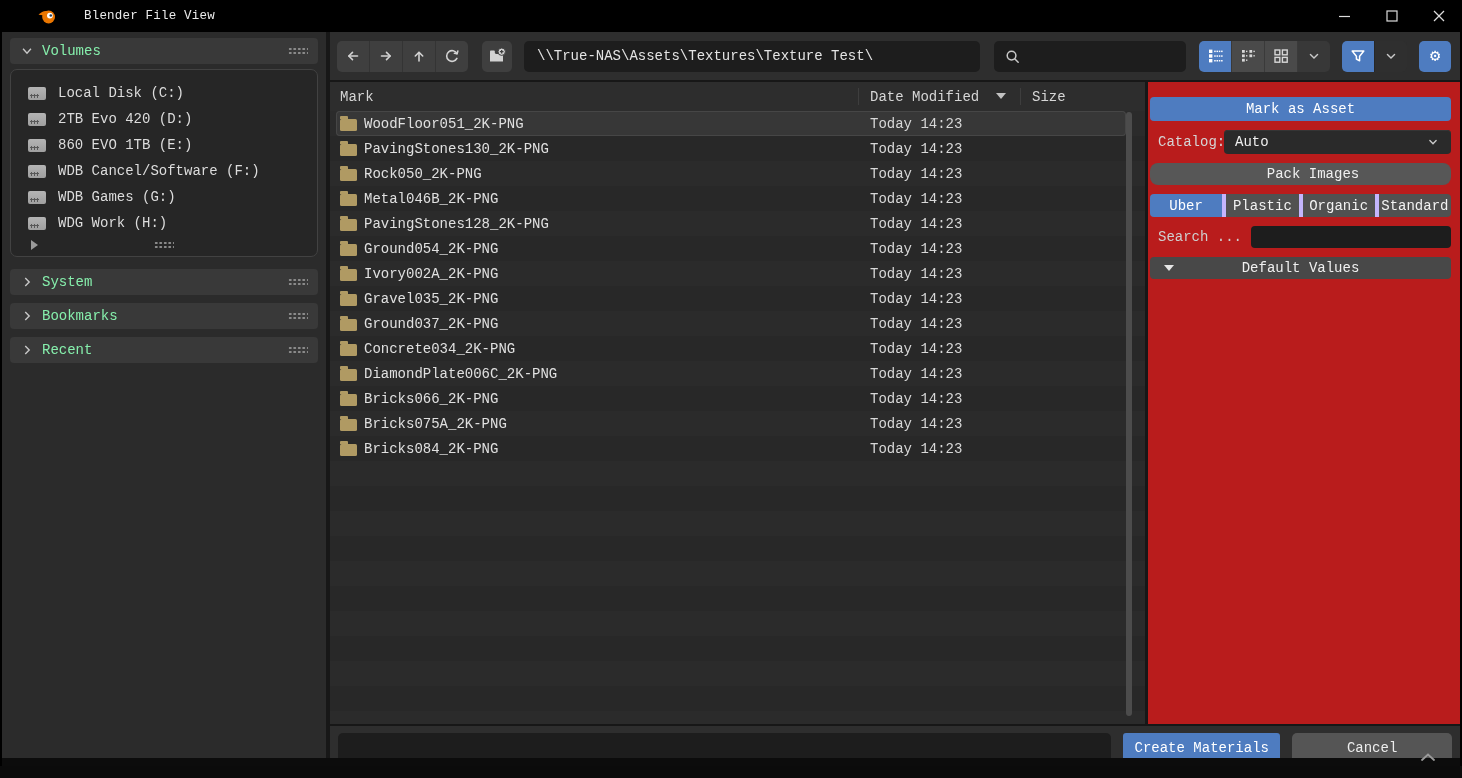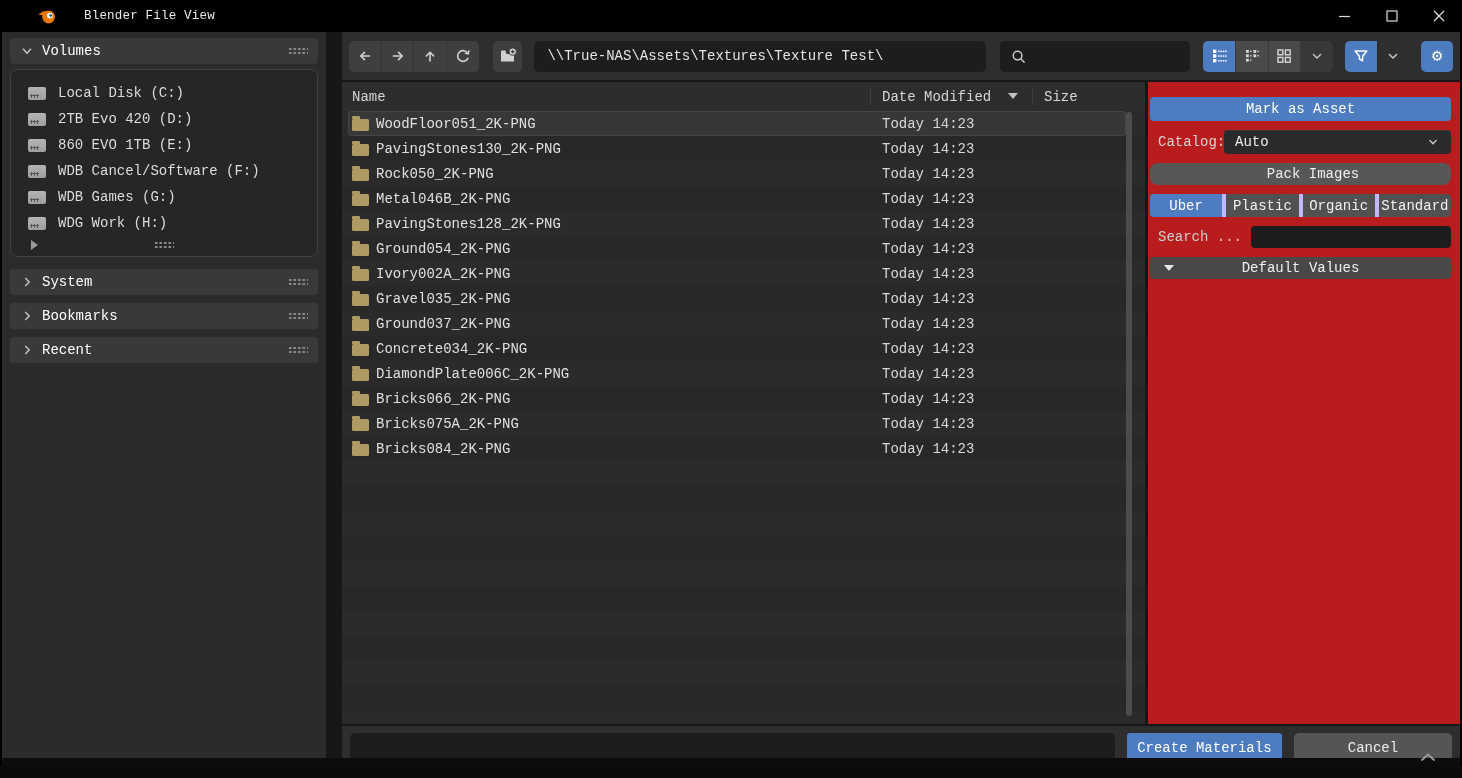--- a/index.html
+++ b/index.html
@@ -13,35 +13,35 @@
   .win-controls{position:absolute;right:0;top:0;height:32px;display:flex;}
   .win-btn{width:47px;height:32px;display:flex;align-items:center;justify-content:center;}
 
   
   .app{position:absolute;top:32px;left:2px;width:1458px;height:738px;background:#171717;display:flex;}
   .bottom-edge{position:absolute;left:2px;bottom:0;width:1458px;height:8px;background:#0c0c0c;}
   .corner-chev{position:absolute;left:1418px;bottom:0px;}
 
   
   .sidebar{width:324px;background:#2b2b2b;box-sizing:border-box;padding:6px 8px;margin-right:4px;}
-  .side-header{height:26px;background:#393939;border-radius:4px;display:flex;align-items:center;padding:0 10px;color:#ffffff;font-size:14px;}
+  .side-header{height:26px;background:#393939;border-radius:4px;display:flex;align-items:center;padding:0 10px;color:#86efac;font-size:14px;}
   .sh-label{margin-left:8px;}
   .grip{margin-left:auto;width:20px;height:8px;background-image:radial-gradient(circle,#8e8e8e 1px,transparent 1.25px);background-size:4.5px 4px;background-position:0 0;}
   .volumes-box{margin-top:5px;border:1px solid #424242;border-radius:7px;background:#262626;padding:10px 0 2px;}
   .vol-item{height:26px;display:flex;align-items:center;padding-left:17px;gap:12px;color:#dcdcdc;font-size:14px;}
   .drive{width:18px;height:13px;border-radius:2px;background:linear-gradient(#b4b4b4,#9f9f9f);position:relative;flex:0 0 auto;}
   .drive::after{content:"";position:absolute;left:2px;bottom:2px;width:9px;height:4px;background-image:radial-gradient(circle,#585858 1px,transparent 1.1px);background-size:3px 3px;}
   .box-footer{height:18px;position:relative;display:flex;align-items:center;padding-left:20px;}
   .tri-right{width:0;height:0;border-top:5px solid transparent;border-bottom:5px solid transparent;border-left:7px solid #9a9a9a;}
   .box-footer .grip{position:absolute;left:50%;transform:translateX(-50%);margin:0;}
   .side-section{margin-top:8px;}
   .sidebar .first-section{margin-top:12px;}
 
   
-  .main-col{flex:1;display:flex;flex-direction:column;min-width:0;margin-left:12px;}
+  .main-col{flex:1;display:flex;flex-direction:column;min-width:0;}
   .toolbar{height:48px;background:#2e2e2e;display:flex;align-items:center;padding:0 7px;box-sizing:border-box;margin-bottom:2px;}
   .nav-group{display:flex;background:#3f3f3f;border-radius:5px;overflow:hidden;}
   .nav-btn{width:32px;height:31px;display:flex;align-items:center;justify-content:center;border-right:1px solid #343434;}
   .nav-btn:last-child{border-right:none;}
   .tool-btn{width:30px;height:31px;background:#3f3f3f;border-radius:5px;display:flex;align-items:center;justify-content:center;margin-left:14px;}
   .path-field{margin-left:12px;width:456px;height:31px;background:#1d1d1d;border-radius:5px;display:flex;align-items:center;padding:0 13px;box-sizing:border-box;color:#e4e4e4;font-size:14px;white-space:nowrap;overflow:hidden;}
   .search-field{margin-left:14px;width:192px;height:31px;background:#1d1d1d;border-radius:5px;display:flex;align-items:center;padding:0 10px;box-sizing:border-box;gap:8px;color:#e4e4e4;font-size:14px;}
   .view-group{margin-left:13px;display:flex;border-radius:5px;overflow:hidden;}
   .view-btn{width:32px;height:31px;background:#4a4a4a;display:flex;align-items:center;justify-content:center;border-right:1px solid #3a3a3a;}
   .view-btn.active{background:var(--accent);}
@@ -308,21 +308,21 @@
         </div>
         <div class="gear-btn">
           <span>⚙</span>
         </div>
       </div>
 
       <div class="central">
 
         <div class="filearea">
           <div class="list-header">
-            <span class="col-name">Name</span>
+            <span class="col-name">Mark</span>
             <span class="hdr-div d1"></span>
             <span class="col-date">Date Modified</span>
             <span class="sort-ind tri-down"></span>
             <span class="hdr-div d2"></span>
             <span class="col-size">Size</span>
           </div>
           <div class="list-body">
               <div class="file-row selected">
                 <span class="folder"></span>
                 <span class="fname">WoodFloor051_2K-PNG</span>

